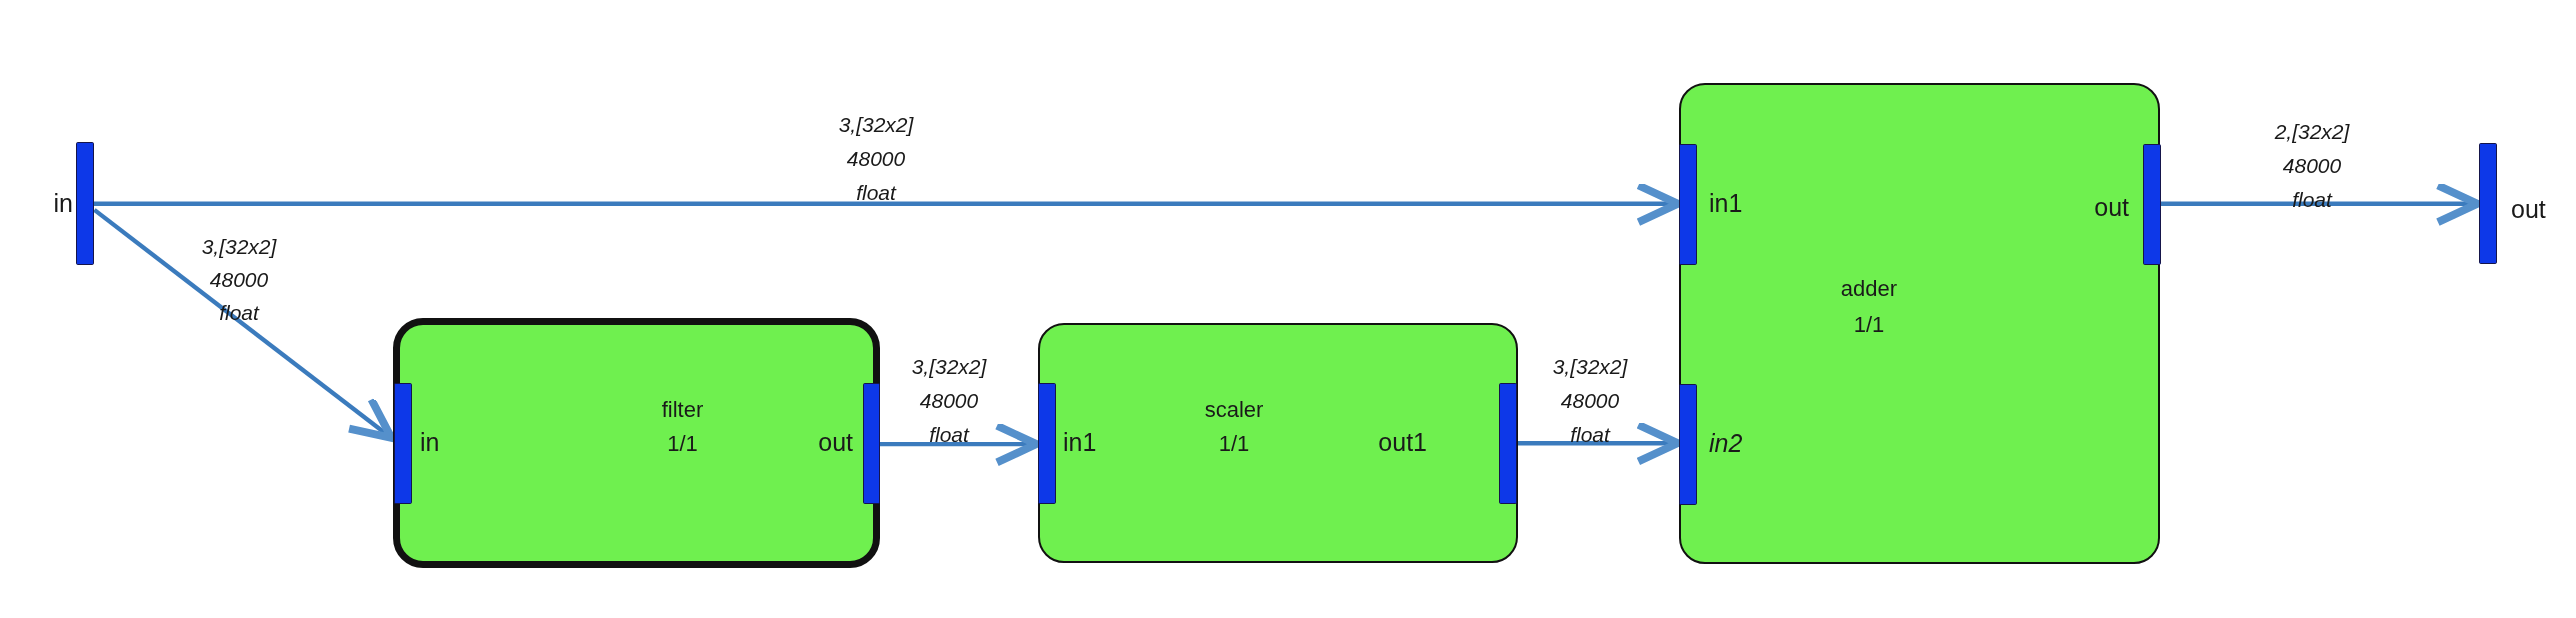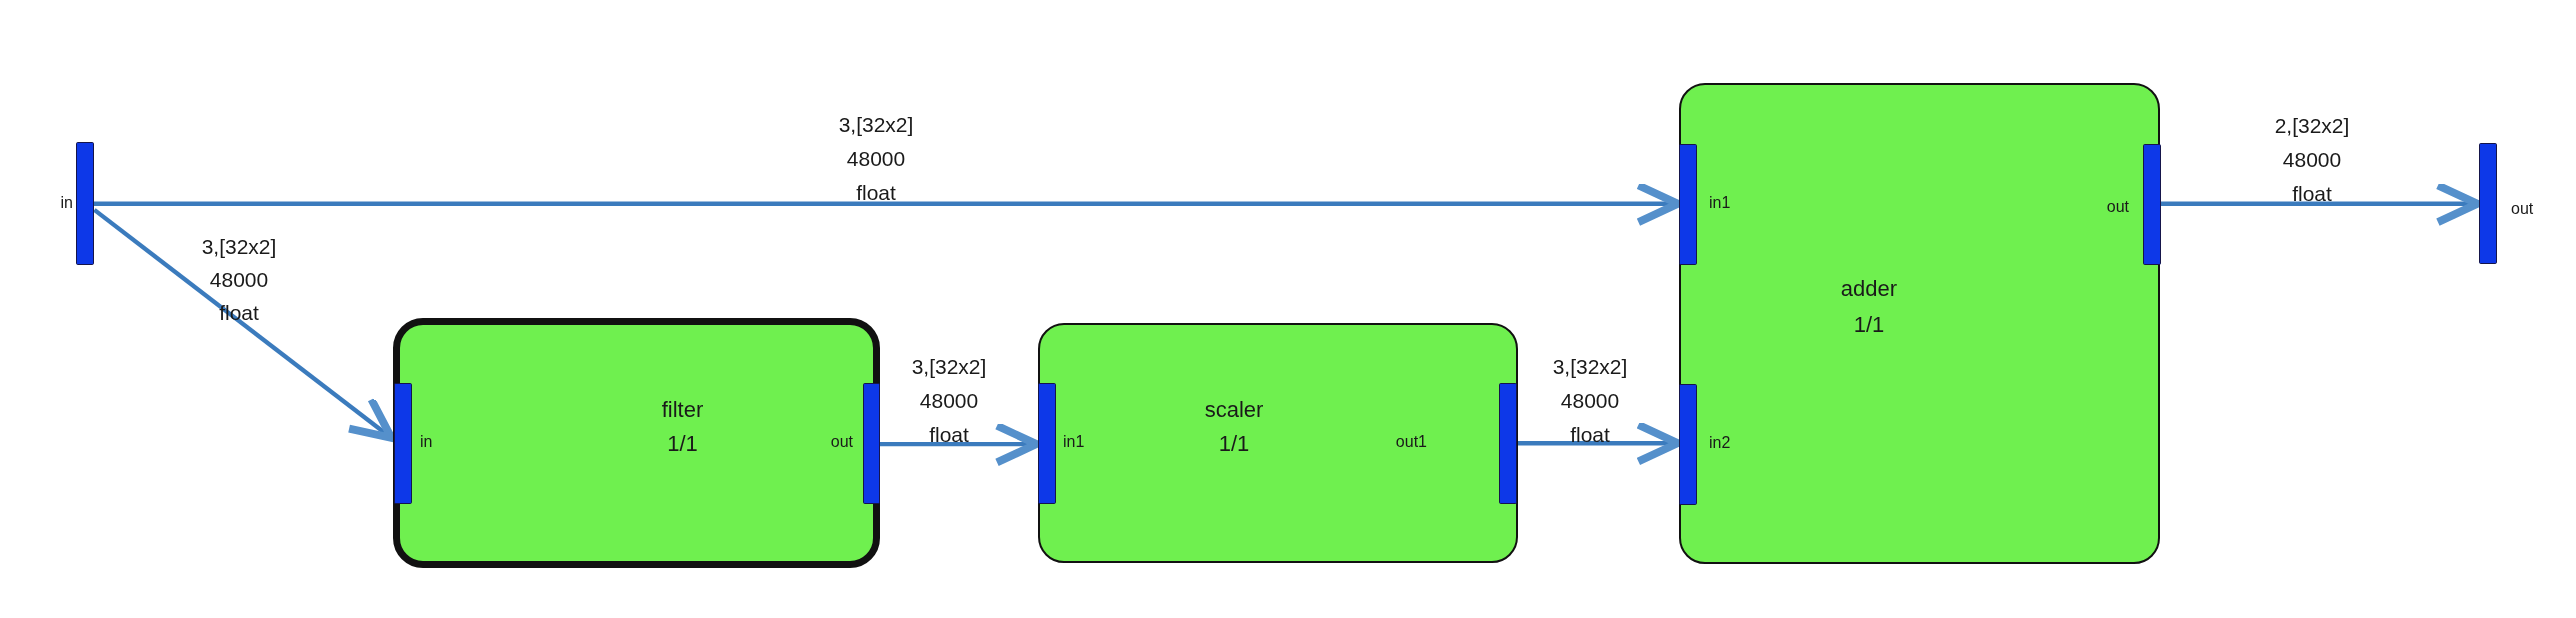--- a/index.html
+++ b/index.html
@@ -11,31 +11,31 @@
   .node{
     position:absolute;box-sizing:border-box;background:#6ff04f;
     border:2.6px solid #111111;border-radius:26px;
   }
   .node.thick{border-width:7.9px;border-radius:30px;}
   .portbar{
     position:absolute;box-sizing:border-box;background:#0d38e8;
     border:1.7px solid #15154a;border-radius:1.7px;z-index:3;
   }
   .ptxt{
-    position:absolute;font-size:16px;line-height:24.5px;white-space:nowrap;z-index:4;
+    position:absolute;font-size:25px;line-height:24.5px;white-space:nowrap;z-index:4;
   }
   .ptxt.ralign{transform:translateX(-100%);}
   .ntitle{
     position:absolute;text-align:center;font-size:22px;line-height:34px;
     white-space:nowrap;z-index:4;
   }
   .ntitle.tall{line-height:36px;}
   .elabel{
     position:absolute;transform:translateX(-50%);text-align:center;
-    font-size:21px;line-height:34px;white-space:nowrap;z-index:2;
+    font-size:21px;line-height:34px;white-space:nowrap;z-index:2;font-style:italic;
   }
   .elabel.diag{line-height:33px;}
 </style>
 </head>
 <body>
 
 <div class="canvas">
 
   <svg class="wires" width="2576" height="619" viewBox="0 0 2948 708">
     <defs>
@@ -77,21 +77,21 @@
   <div class="portbar" style="left:1499px;top:383px;width:17.5px;height:121px;"></div>
 
   <div class="node" style="left:1679px;top:83px;width:481px;height:481px;"></div>
   <div class="ntitle tall" style="left:1679px;top:271px;width:380px;">
     <div>adder</div>
     <div>1/1</div>
   </div>
   <div class="portbar" style="left:1679px;top:144px;width:17.5px;height:121px;"></div>
   <div class="ptxt" style="left:1709px;top:191px;">in1</div>
   <div class="portbar" style="left:1679px;top:384px;width:17.5px;height:121px;"></div>
-  <div class="ptxt" style="left:1709px;top:431px;">in2</div>
+  <div class="ptxt" style="left:1709px;top:431px;font-style:italic;">in2</div>
   <div class="portbar" style="left:2143px;top:144px;width:17.5px;height:121px;"></div>
   <div class="ptxt ralign" style="left:2129px;top:195px;">out</div>
 
   <div class="elabel" style="left:876px;top:108px;">
     <div>3,[32x2]</div>
     <div>48000</div>
     <div>float</div>
   </div>
   <div class="elabel diag" style="left:239px;top:230px;">
     <div>3,[32x2]</div>
@@ -101,20 +101,20 @@
   <div class="elabel" style="left:949px;top:350px;">
     <div>3,[32x2]</div>
     <div>48000</div>
     <div>float</div>
   </div>
   <div class="elabel" style="left:1590px;top:350px;">
     <div>3,[32x2]</div>
     <div>48000</div>
     <div>float</div>
   </div>
-  <div class="elabel" style="left:2312px;top:109px;">
+  <div class="elabel" style="left:2312px;top:115px;">
     <div>2,[32x2]</div>
     <div>48000</div>
     <div>float</div>
   </div>
 
 </div>
 
 
 </body></html>

